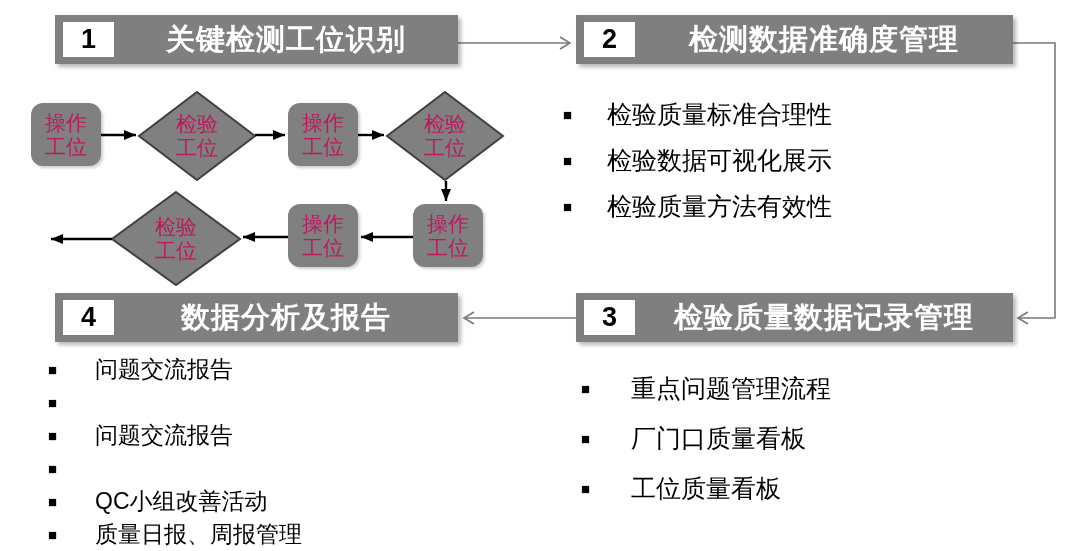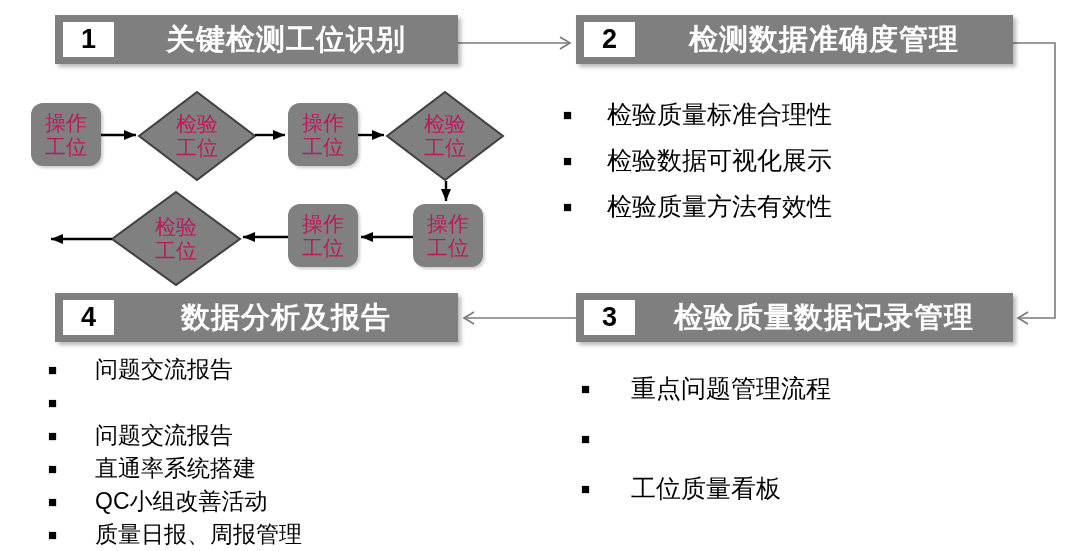--- a/index.html
+++ b/index.html
@@ -135,20 +135,21 @@
     </li>
   </ul>
 
   <ul class="blist list-3" style="left:581px; top:373px;">
     <li>
       <span class="sq">■</span>
       <span>重点问题管理流程</span>
     </li>
     <li>
       <span class="sq">■</span>
+      <span>厂门口质量看板</span>
     </li>
     <li>
       <span class="sq">■</span>
       <span>工位质量看板</span>
     </li>
   </ul>
 
   <ul class="blist list-4" style="left:48px; top:356px;">
     <li>
       <span class="sq">■</span>
@@ -156,21 +157,20 @@
     </li>
     <li>
       <span class="sq">■</span>
     </li>
     <li>
       <span class="sq">■</span>
       <span>问题交流报告</span>
     </li>
     <li>
       <span class="sq">■</span>
-      <span>直通率系统搭建</span>
     </li>
     <li>
       <span class="sq">■</span>
       <span>QC小组改善活动</span>
     </li>
     <li>
       <span class="sq">■</span>
       <span>质量日报、周报管理</span>
     </li>
   </ul>

